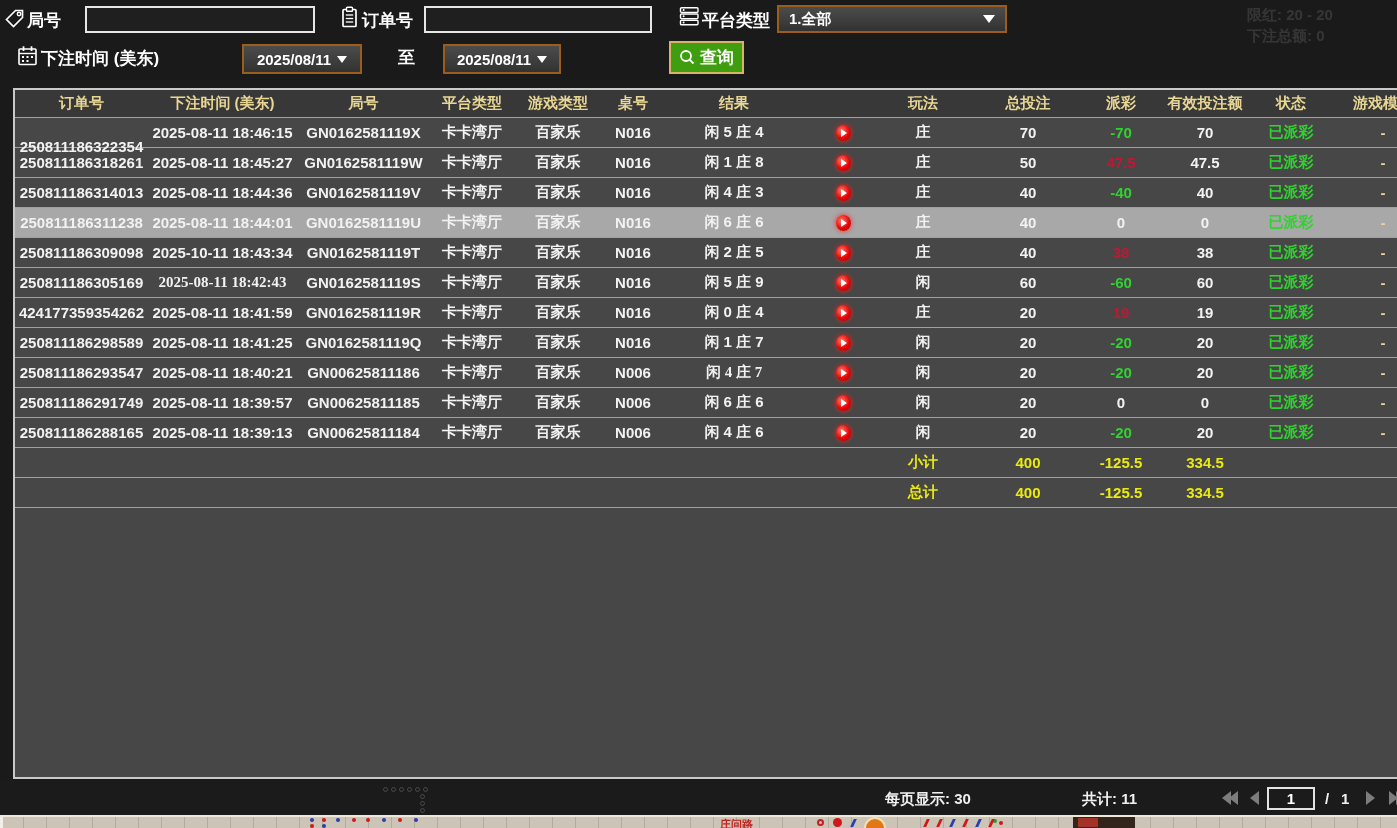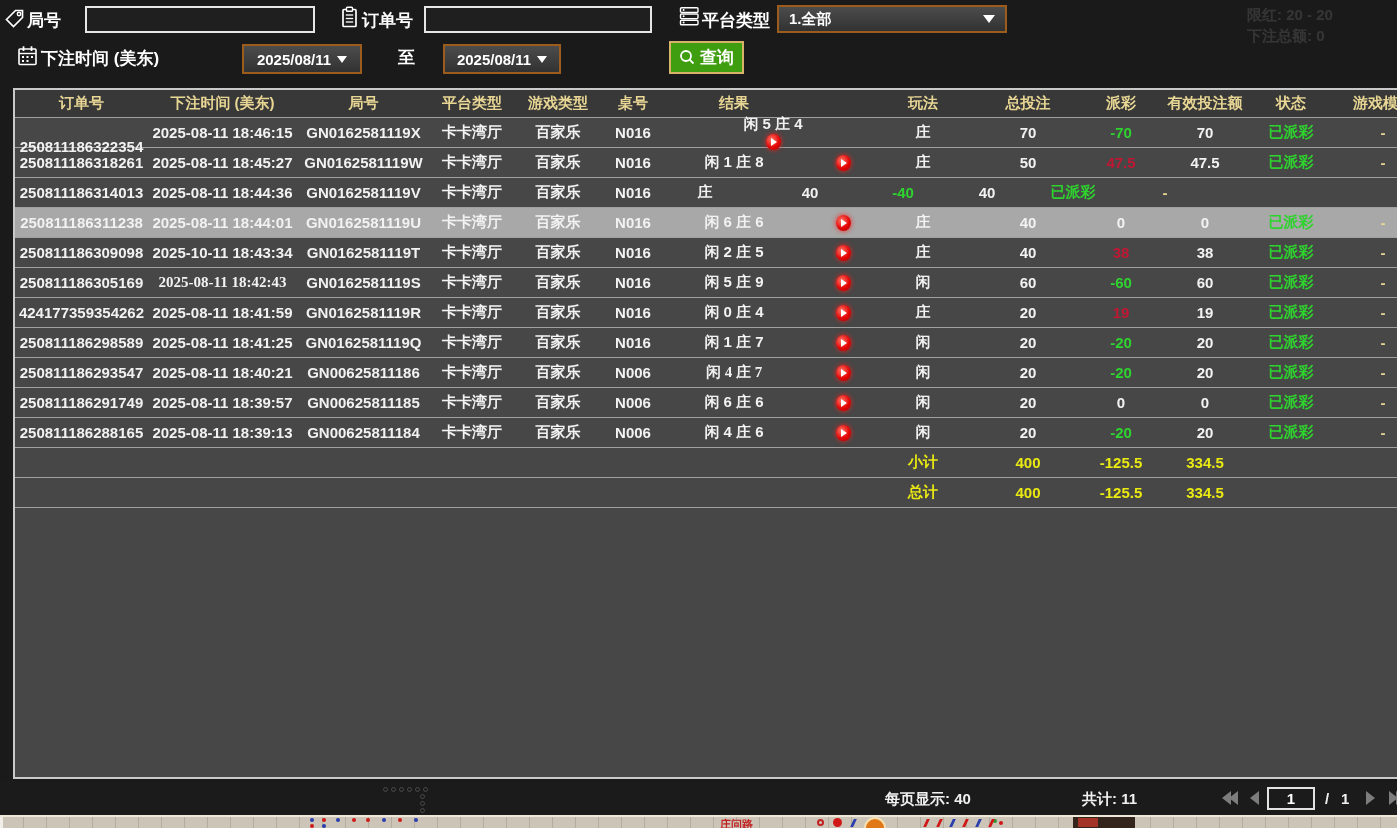--- a/index.html
+++ b/index.html
@@ -169,21 +169,21 @@
           <div class="cell" style="width: 62px;">状态</div>
           <div class="cell" style="width: 122px;">游戏模式</div>
         </div>
         <div class="trow">
           <div class="cell" style="width: 133px; margin-top: 28px;">250811186322354</div>
           <div class="cell" style="width: 149px;">2025-08-11 18:46:15</div>
           <div class="cell" style="width: 133px;">GN0162581119X</div>
           <div class="cell" style="width: 84px;">卡卡湾厅</div>
           <div class="cell" style="width: 88px;">百家乐</div>
           <div class="cell" style="width: 62px;">N016</div>
-          <div class="cell rsplit" style="width: 218px; flex-direction: column;">
+          <div class="cell rsplit" style="width: 218px;">
             <div class="rtxt">闲 5 庄 4</div>
             <div class="rico">
               <div class="play-icon">
                 <div class="play-tri"></div>
               </div>
             </div>
           </div>
           <div class="cell" style="width: 82px;">庄</div>
           <div class="cell" style="width: 128px;">70</div>
           <div class="cell c-loss" style="width: 58px;">-70</div>
@@ -213,20 +213,28 @@
           <div class="cell c-status" style="width: 62px;">已派彩</div>
           <div class="cell c-mode" style="width: 122px;">-</div>
         </div>
         <div class="trow">
           <div class="cell" style="width: 133px;">250811186314013</div>
           <div class="cell" style="width: 149px;">2025-08-11 18:44:36</div>
           <div class="cell" style="width: 133px;">GN0162581119V</div>
           <div class="cell" style="width: 84px;">卡卡湾厅</div>
           <div class="cell" style="width: 88px;">百家乐</div>
           <div class="cell" style="width: 62px;">N016</div>
+          <div class="cell rsplit" style="width: 218px;">
+            <div class="rtxt">闲 4 庄 3</div>
+            <div class="rico">
+              <div class="play-icon">
+                <div class="play-tri"></div>
+              </div>
+            </div>
+          </div>
           <div class="cell" style="width: 82px;">庄</div>
           <div class="cell" style="width: 128px;">40</div>
           <div class="cell c-loss" style="width: 58px;">-40</div>
           <div class="cell" style="width: 110px;">40</div>
           <div class="cell c-status" style="width: 62px;">已派彩</div>
           <div class="cell c-mode" style="width: 122px;">-</div>
         </div>
         <div class="trow sel">
           <div class="cell" style="width: 133px;">250811186311238</div>
           <div class="cell" style="width: 149px;">2025-08-11 18:44:01</div>
@@ -443,21 +451,21 @@
         <span class="fdot"></span>
         <span class="fdot"></span>
         <span class="fdot"></span>
         <span class="fdot"></span>
     </div>
     <div class="fdots" style="left:420px;top:13px;flex-direction:column;gap:2px;">
       <span class="fdot"></span>
         <span class="fdot"></span>
         <span class="fdot"></span>
     </div>
-    <span class="ptext" style="left:885px;top:9px;">每页显示: 40</span>
+    <span class="ptext" style="left:885px;top:9px;">每页显示: 30</span>
     <span class="ptext" style="left:1082px;top:9px;">共计: 11</span>
     <span class="arrow" style="left:1222px;top:10px;">
         <span class="tri l"></span>
         <span class="tri l"></span>
       </span>
     <span class="arrow" style="left:1250px;top:10px;">
         <span class="tri l"></span>
       </span>
     <div class="pgbox" style="left:1267px;top:6px;">
         <span>1</span>

